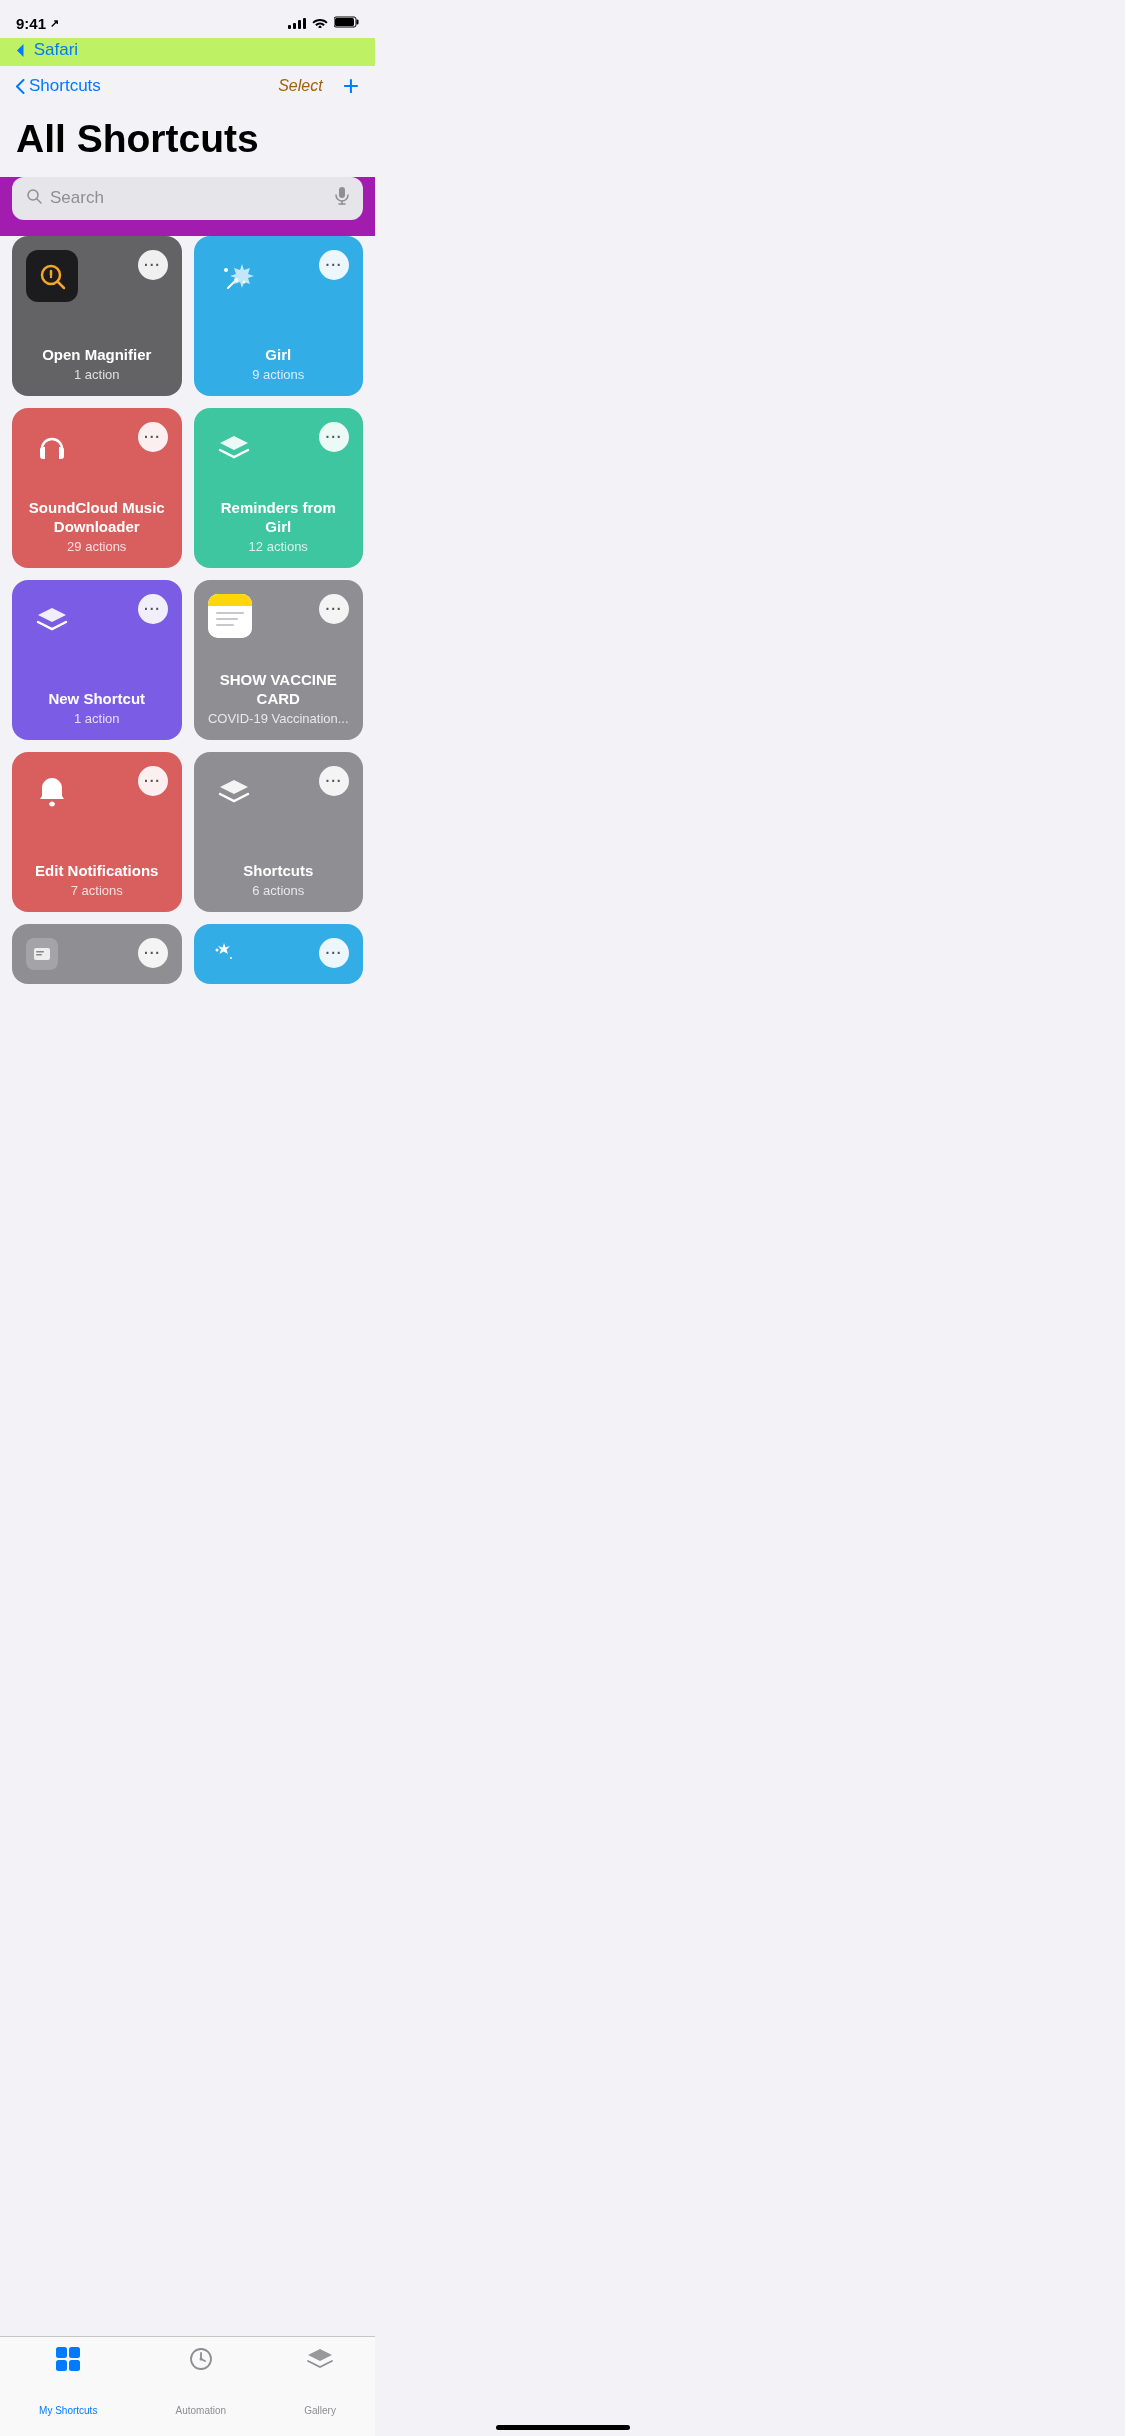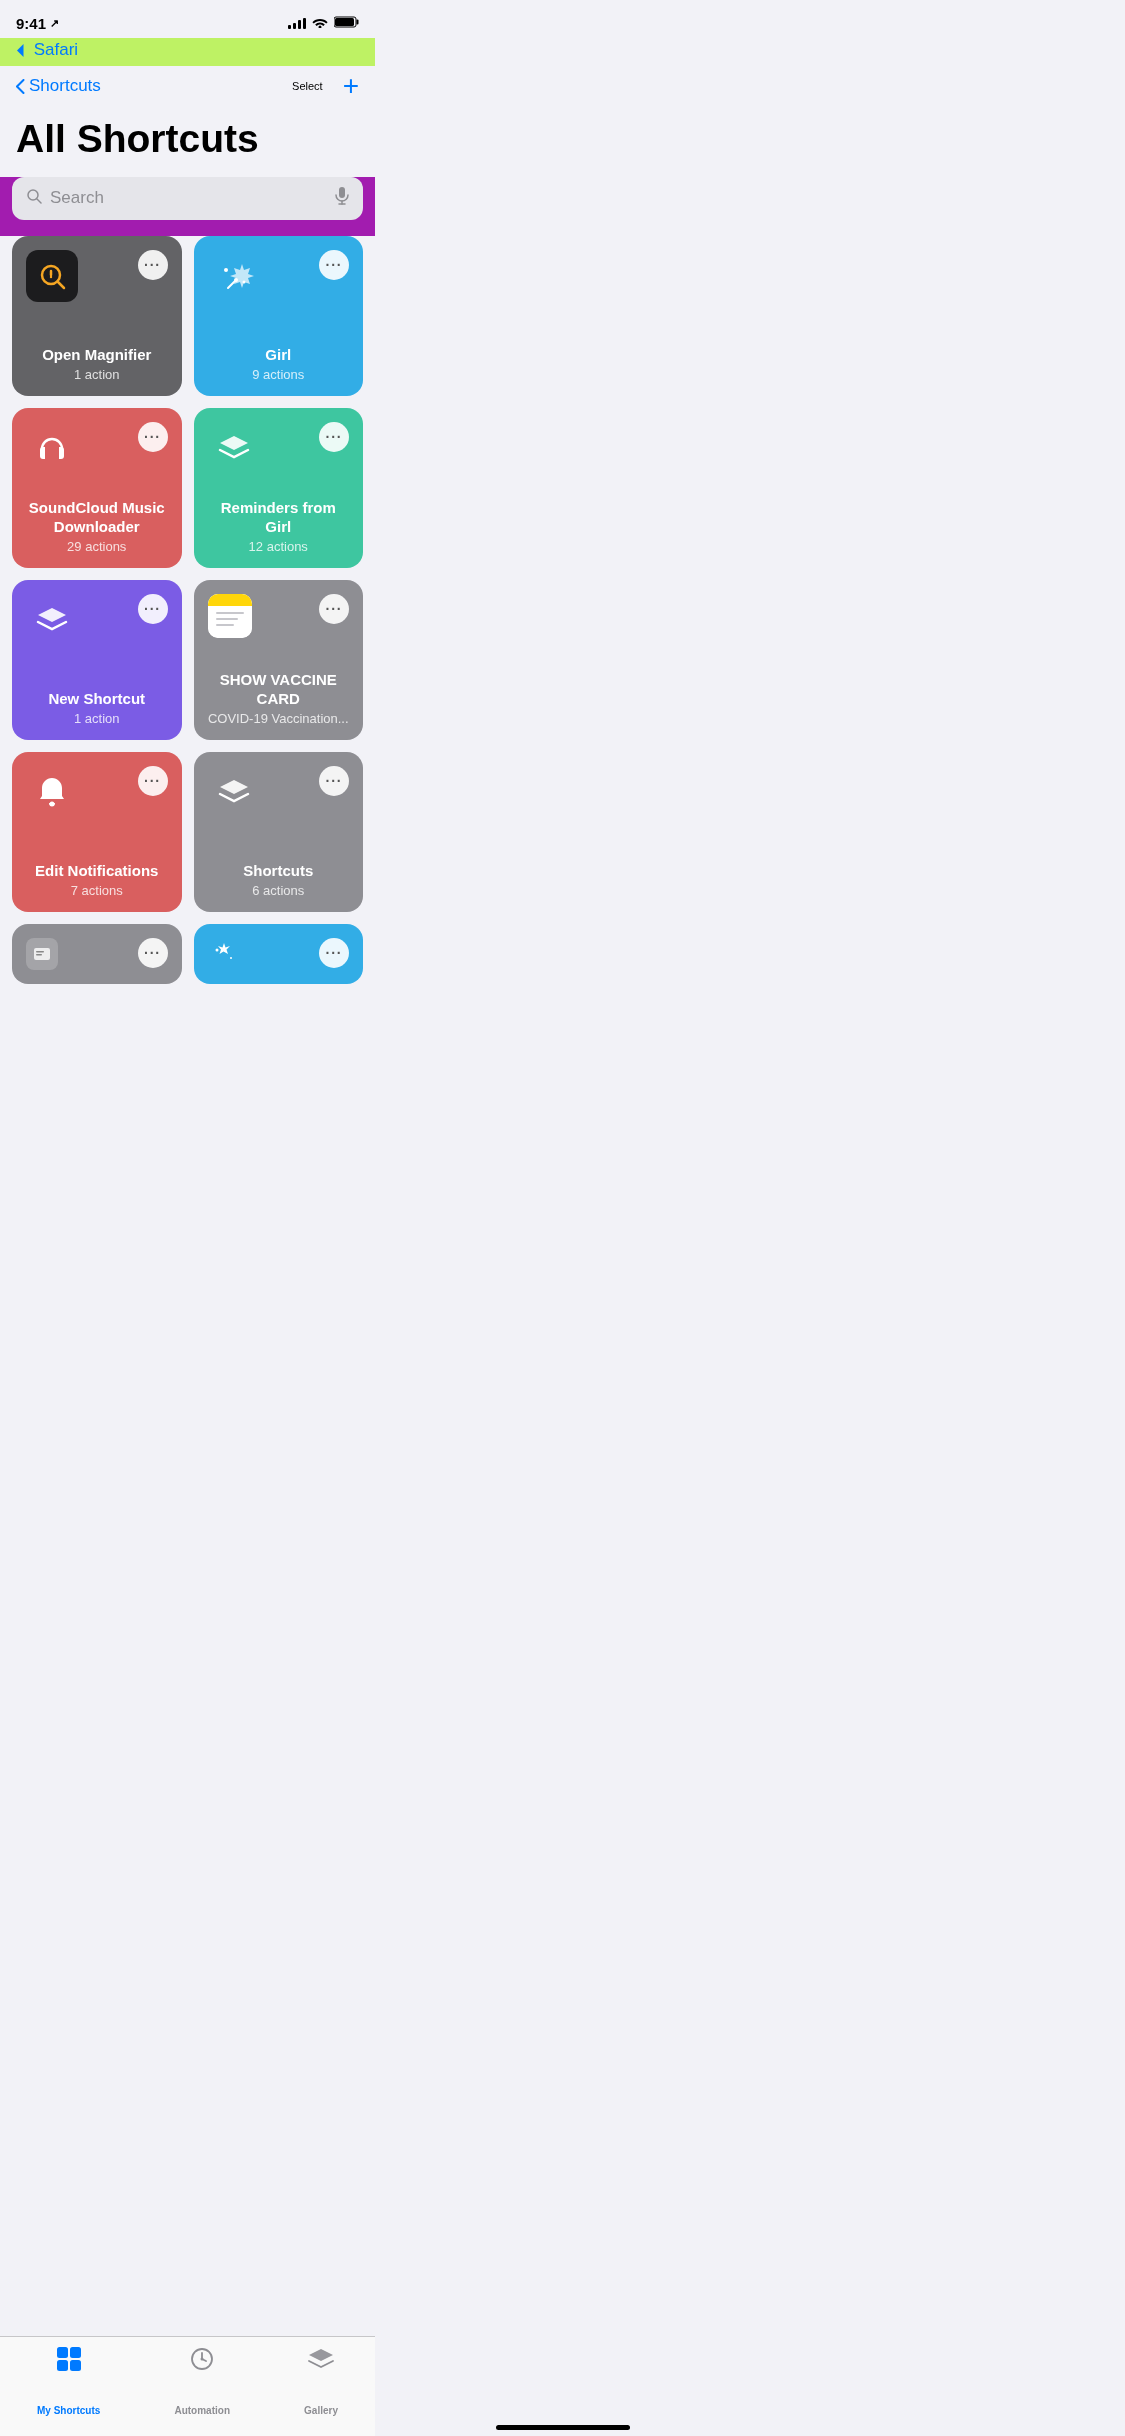--- a/index.html
+++ b/index.html
@@ -61,23 +61,24 @@
       align-items: center;
       gap: 4px;
       cursor: pointer;
     }
     .nav-actions {
       display: flex;
       align-items: center;
       gap: 20px;
     }
     .nav-select {
-      color: #000000;
-      font-size: 11px;
+      color: #a16207;
+      font-size: 16px;
       cursor: pointer;
+      font-style: italic;
     }
     .nav-add {
       color: #007aff;
       font-size: 24px;
       font-weight: 300;
       cursor: pointer;
     }
 
     
     .back-bar {
@@ -247,21 +248,21 @@
       flex-direction: column;
       align-items: center;
       gap: 4px;
       cursor: pointer;
     }
     .tab-icon {
       font-size: 24px;
     }
     .tab-label {
       font-size: 10px;
-      font-weight: 700;
+      font-weight: 400;
       margin-top: 22px;
     }
     .tab-active .tab-label { color: #007aff; }
     .tab-active .tab-icon { color: #007aff; }
     .tab-inactive .tab-label { color: #8e8e93; }
     .tab-inactive .tab-icon { color: #8e8e93; }
 
     
     .home-indicator {
       position: fixed;

